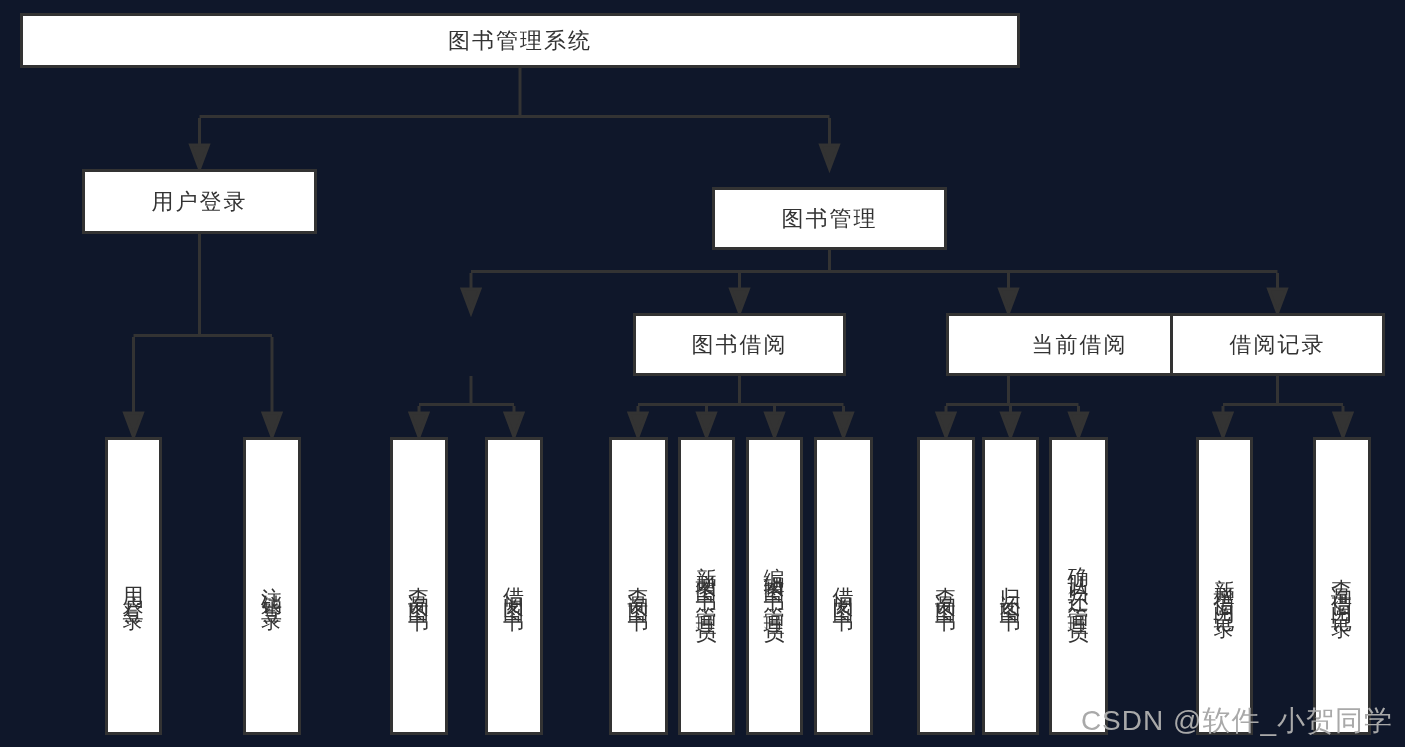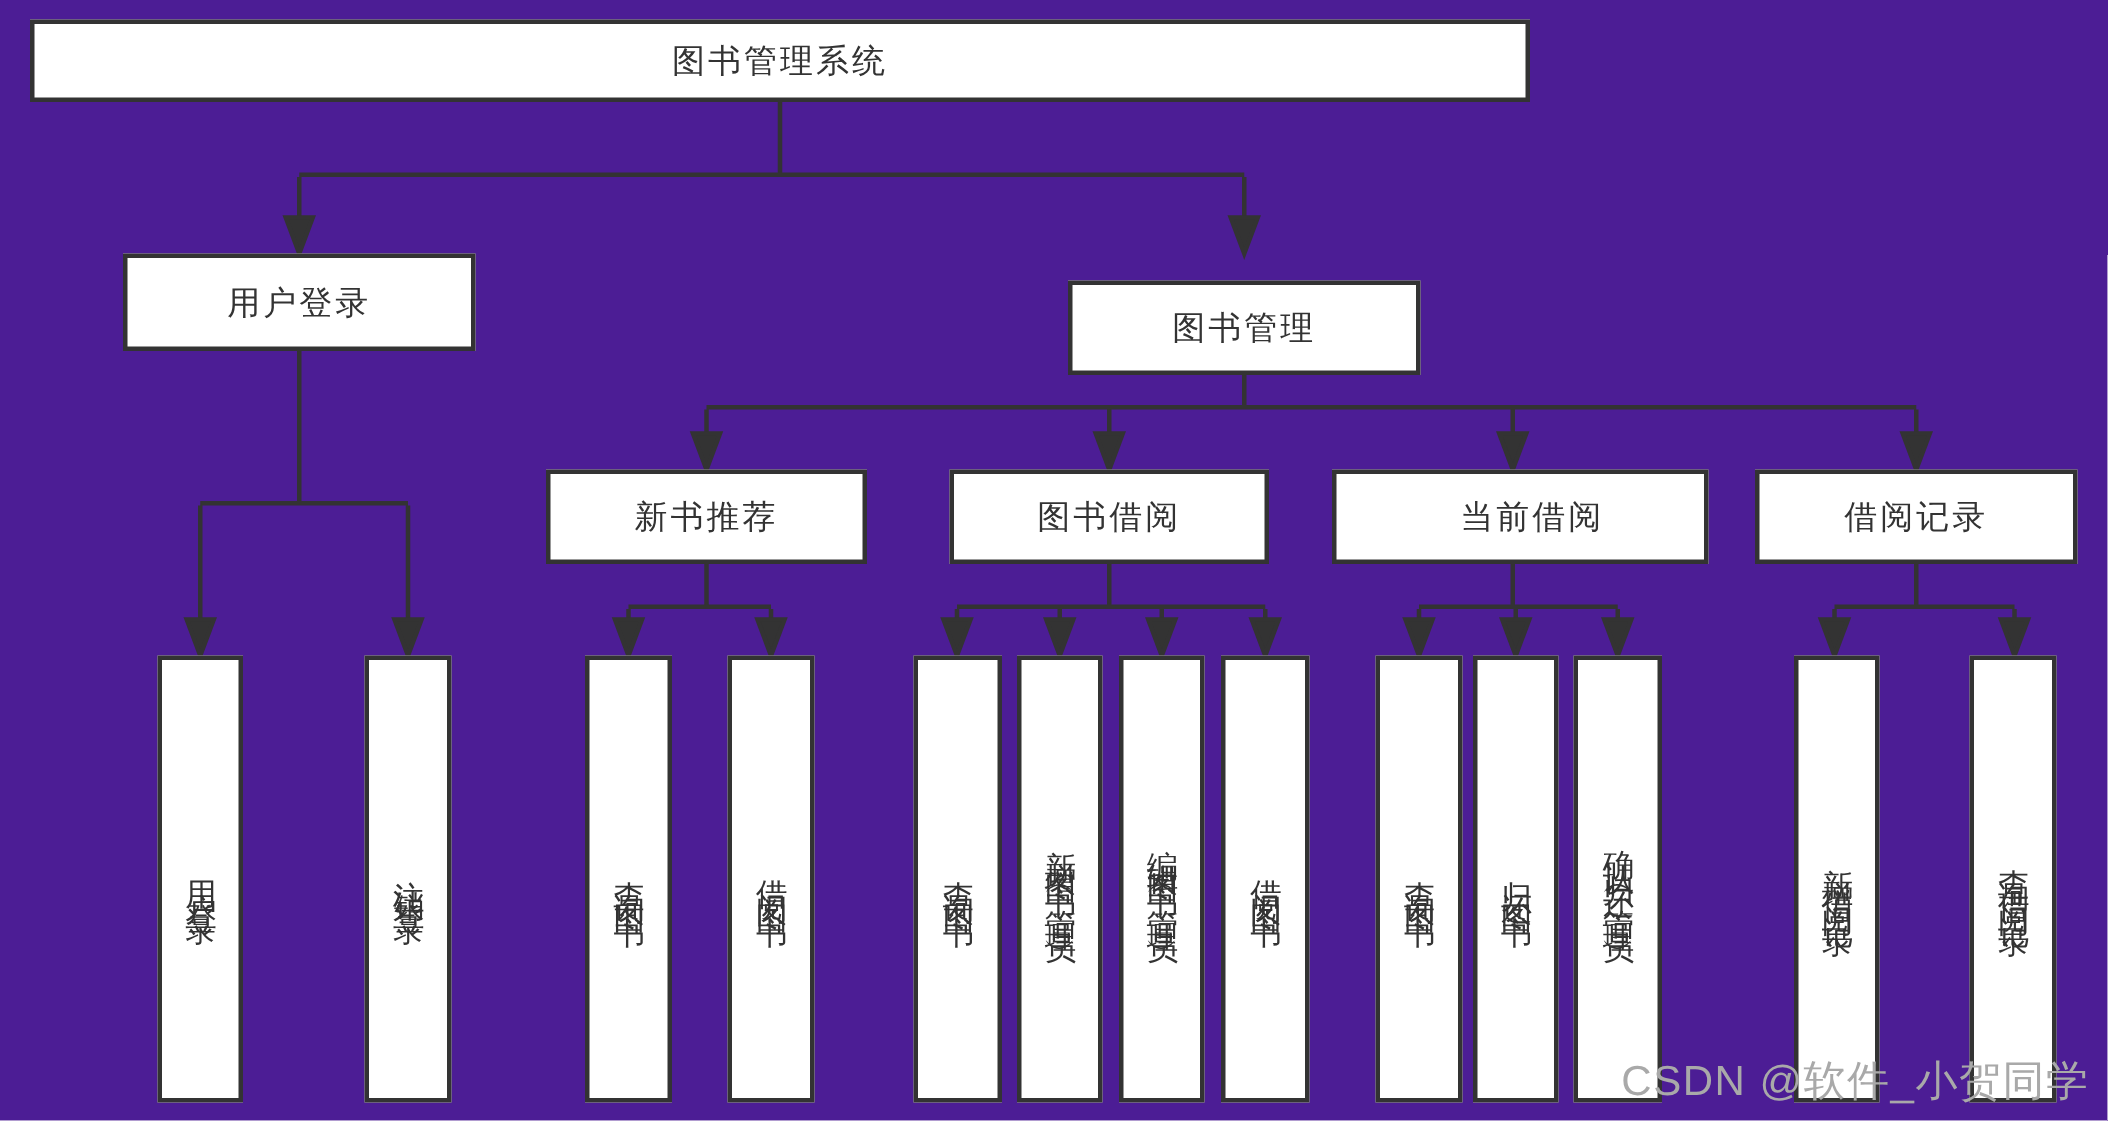--- a/index.html
+++ b/index.html
@@ -1,20 +1,20 @@
 <!DOCTYPE html>
 <html><head>
 <meta charset="utf-8">
 <style>
   html, body { margin: 0; padding: 0; background: #ffffff; }
   .canvas {
     position: relative;
     width: 1405px;
     height: 747px;
-    background: #4c1d95;
+    background: #0f172a;
     overflow: hidden;
     font-family: "Liberation Sans", sans-serif;
   }
   svg.wires { position: absolute; left: 0; top: 0; z-index: 1; }
   .node {
     position: absolute;
     box-sizing: border-box;
     background: #ffffff;
     border: 3px solid #333333;
     color: #333333;
@@ -97,23 +97,22 @@
       <polygon points="1214,413 1232,413 1223,437"></polygon>
       <polygon points="1334,413 1352,413 1343,437"></polygon>
     </g>
   </svg>
 
   <div class="node h" style="left:20px; top:13px; width:1000px; height:55px;">图书管理系统</div>
 
   <div class="node h" style="left:82px; top:169px; width:235px; height:65px;">用户登录</div>
   <div class="node h" style="left:712px; top:187px; width:235px; height:63px;">图书管理</div>
 
-  <div class="node h" style="left:364px; top:313px; width:214px; height:63px;">新书推荐</div>
   <div class="node h" style="left:633px; top:313px; width:213px; height:63px;">图书借阅</div>
-  <div class="node h" style="left:888px; top:313px; width:251px; height:63px;padding-left:16px;">当前借阅</div>
+  <div class="node h" style="left:946px; top:313px; width:251px; height:63px;padding-left:16px;">当前借阅</div>
   <div class="node h" style="left:1170px; top:313px; width:215px; height:63px;">借阅记录</div>
 
   <div class="node v" style="left:105px; width:57px;">用户登录</div>
   <div class="node v" style="left:243px; width:58px;">注销登录</div>
 
   <div class="node v" style="left:390px; width:58px;">查询图书</div>
   <div class="node v" style="left:485px; width:58px;">借阅图书</div>
 
   <div class="node v" style="left:609px; width:59px;">查询图书</div>
   <div class="node v" style="left:678px; width:57px;">新增图书（管理员）</div>

